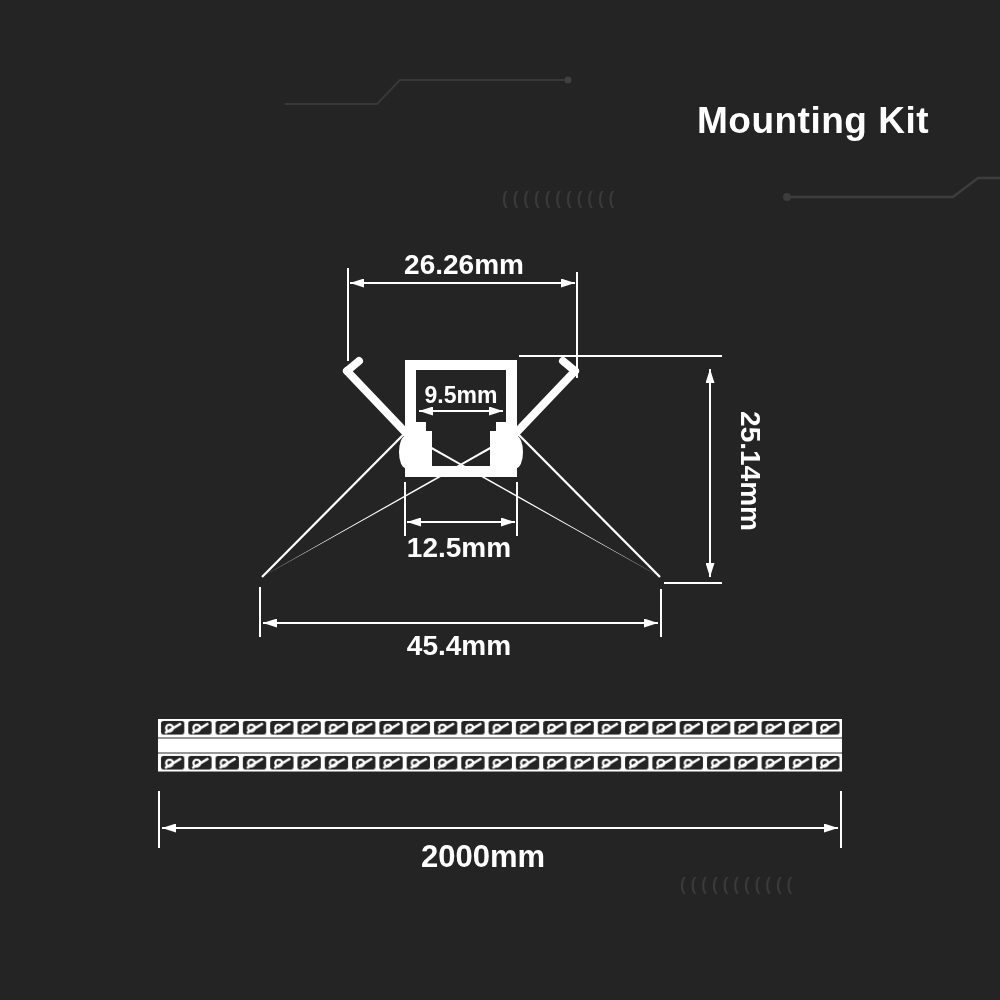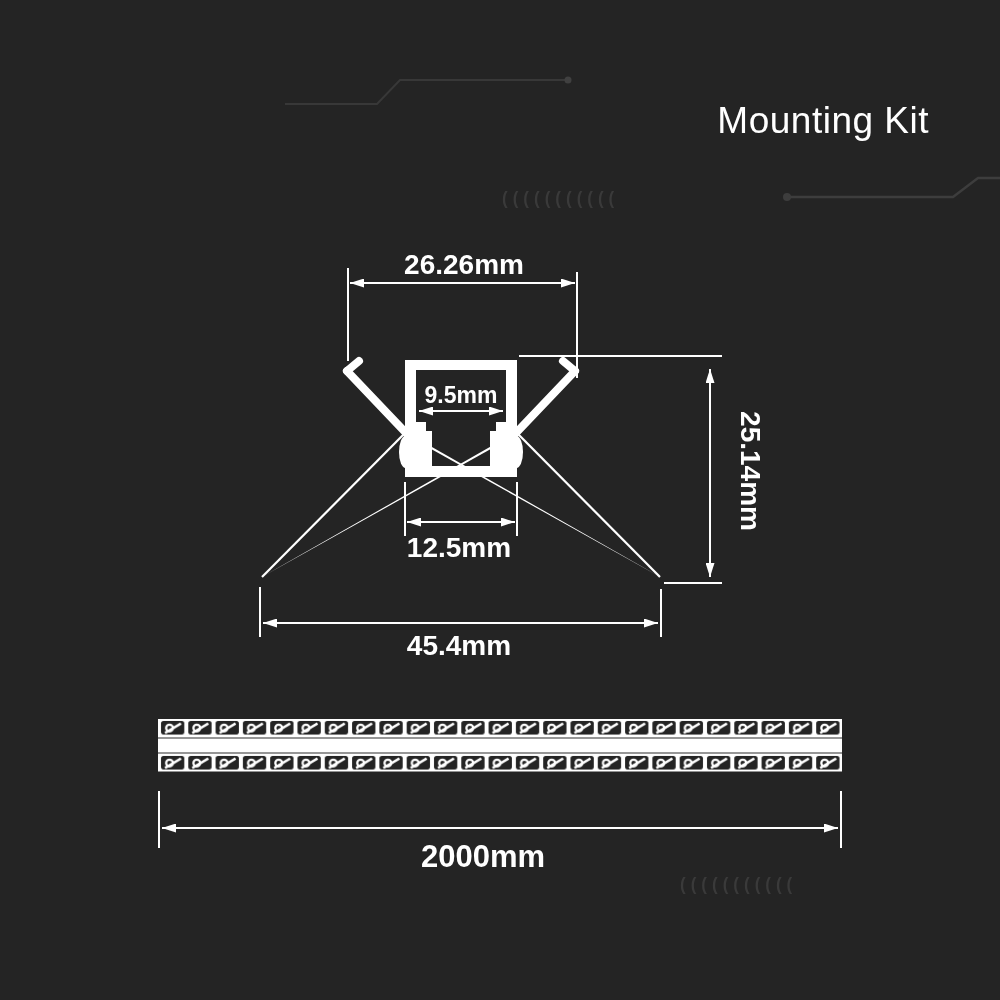--- a/index.html
+++ b/index.html
@@ -6,21 +6,21 @@
   #stage{
     position:relative;width:1000px;height:1000px;background:#242424;overflow:hidden;
     font-family:"Liberation Sans",sans-serif;
   }
   #diagram-svg{position:absolute;left:0;top:0;}
   .dim-text{
     fill:#ffffff;font-family:"Liberation Sans",sans-serif;font-weight:600;
   }
   #page-title{
     position:absolute;top:100px;right:71px;color:#ffffff;
-    font-size:37px;font-weight:400;letter-spacing:0.5px;white-space:nowrap;
+    font-size:37px;font-weight:700;letter-spacing:0.5px;white-space:nowrap;
   }
   .chevrons{
     position:absolute;color:#3a3a3a;font-weight:700;font-size:17px;
     letter-spacing:5px;white-space:nowrap;transform:scaleY(1.05);
     font-family:"Liberation Sans",sans-serif;
   }
   #chevrons-top{left:502px;top:189px;}
   #chevrons-bottom{left:680px;top:875px;}
 </style>
 </head>

